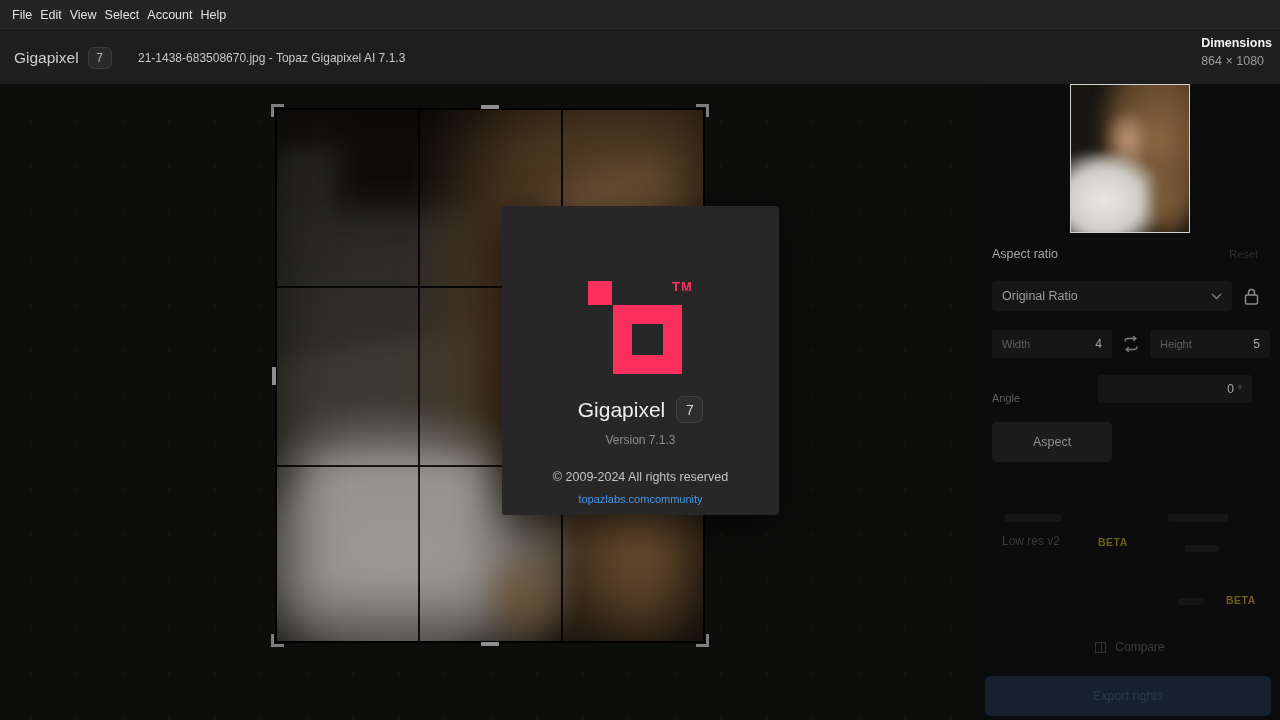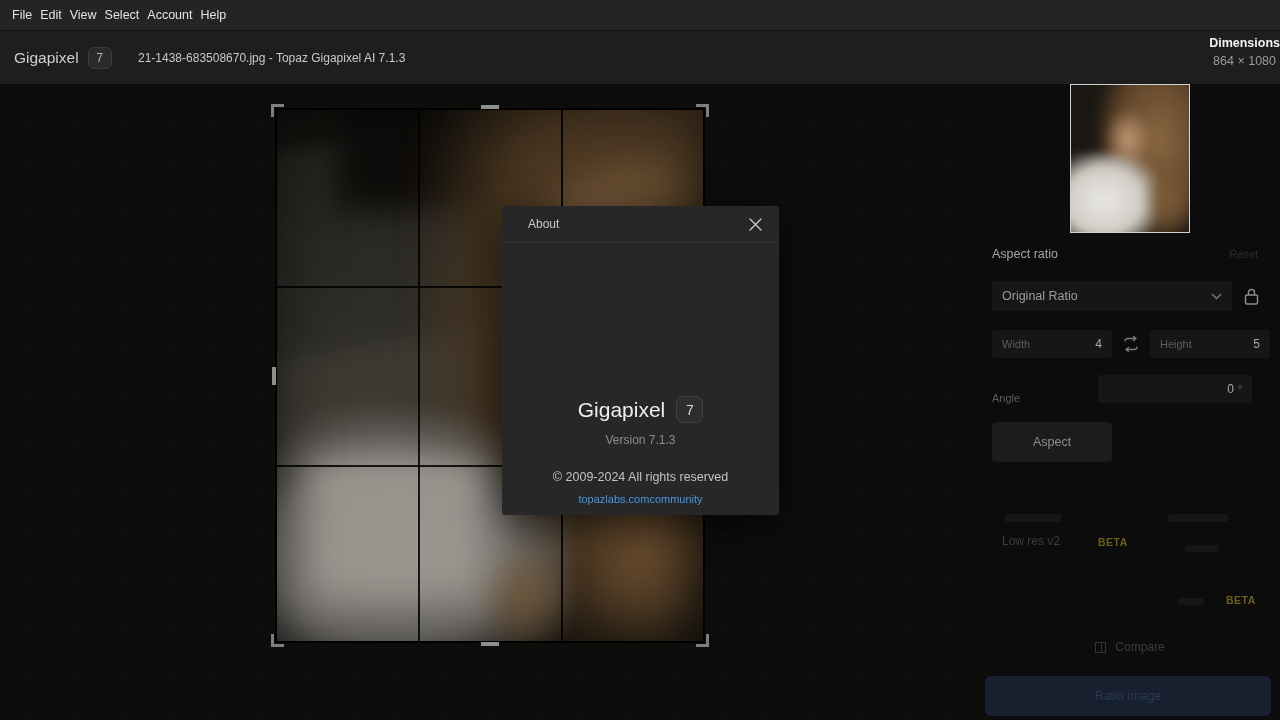--- a/index.html
+++ b/index.html
@@ -15,21 +15,21 @@
   .ic-min { width:14px; height:2px; background:#e8e8e8; display:block; }
   .ic-max { width:12px; height:12px; border:1.6px solid #e8e8e8; display:block; }
   .ic-cls { color:#e8e8e8; font-size:15px; line-height:1; }
 
   
   .header { position:absolute; left:0; top:30px; width:1280px; height:54px; background:#1e1e1e; border-top:1px solid #161616; z-index:20; }
   .applogo { position:absolute; left:14px; top:0; height:54px; display:flex; align-items:center; gap:9px; }
   .appname { color:#cfcfcf; font-size:15.5px; }
   .verbadge { min-width:24px; height:22px; border:1px solid #3c3c3c; background:#2a2a2a; border-radius:6px; color:#b5b5b5; font-size:12px; display:flex; align-items:center; justify-content:center; padding:0 5px; }
   .doctitle { position:absolute; left:138px; top:0; height:54px; display:flex; align-items:center; color:#c9c9c9; font-size:12px; }
-  .dims { position:absolute; right:0; top:36px; text-align:center; z-index:40; }
+  .dims { position:absolute; right:8px; top:36px; text-align:left; z-index:40; }
   .dims .dl { color:#f2f2f2; font-size:12.5px; font-weight:700; }
   .dims .dv { color:#9b9b9b; font-size:12.5px; margin-top:4px; }
 
   
   .canvas { position:absolute; left:0; top:84px; width:980px; height:636px; background:#0d0d0c;
     background-image:radial-gradient(circle, rgba(255,255,255,0.035) 1px, rgba(0,0,0,0) 1.2px);
     background-size:46px 46px; background-position:8px 14px; }
 
   .crop { position:absolute; left:275px; top:24px; width:430px; height:535px; border:2px solid rgba(0,0,0,0.9); }
   .photo { position:absolute; inset:0; overflow:hidden; background:#151310; }
@@ -229,32 +229,29 @@
     <div class="model-val">Low res v2</div>
     <div class="beta beta1">BETA</div>
     <div class="dimbar db3"></div>
     <div class="dimbar db4"></div>
     <div class="beta beta2">BETA</div>
     <div class="compare">
       <span class="cmp-ic"></span>
       <span class="cmp-tx">Compare</span>
     </div>
     <div class="export">
-      <span class="ex-tx">Ratio image</span>
+      <span class="ex-tx">Export rights</span>
     </div>
   </div>
 
   <div class="dialog">
-    <div class="dlg-head">
-      <span class="dlg-title">About</span>
-      <span class="dlg-close">
-        <svg width="15" height="15" viewBox="0 0 15 15">
-            <path d="M2 2 L13 13 M13 2 L2 13" stroke="#cdcdcd" stroke-width="1.3" stroke-linecap="round"></path>
-          </svg>
-      </span>
+    <div class="logo-wrap">
+      <div class="logo-sm" style="background:#fc2f5d;"></div>
+      <div class="logo-big" style="border-color:#fc2f5d;"></div>
+      <div class="logo-tm" style="color:#fc2f5d;">TM</div>
     </div>
     <div class="dlg-namerow">
       <span class="dlg-appname">Gigapixel</span>
       <span class="dlg-badge">7</span>
     </div>
     <div class="dlg-version">Version 7.1.3</div>
     <div class="dlg-copy">© 2009-2024 All rights reserved</div>
     <div class="dlg-links">
       <a href="#" class="lnk" style="color:#4596e6;">topazlabs.com</a>
       <a href="#" class="lnk" style="color:#4596e6;">community</a>

